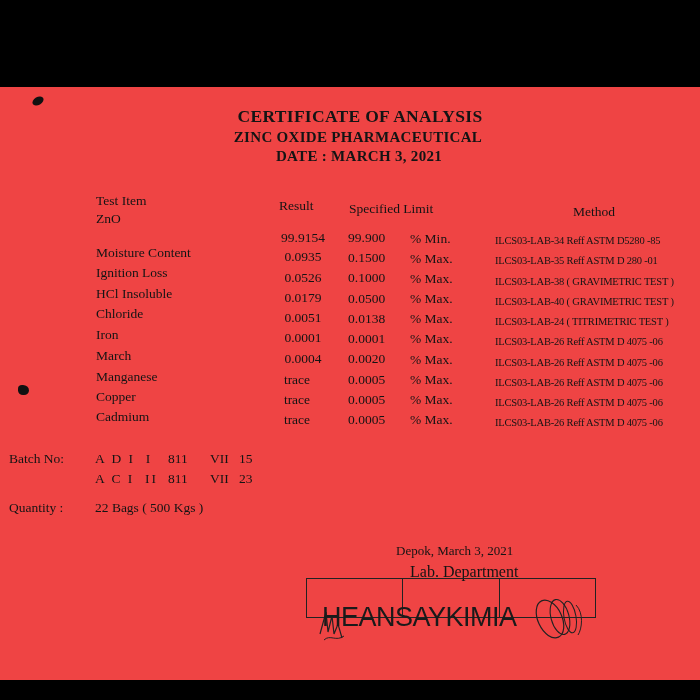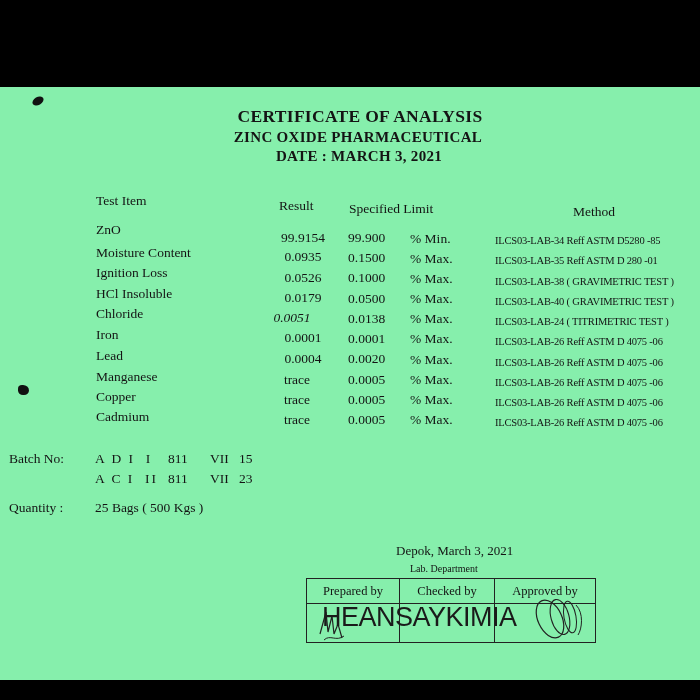--- a/index.html
+++ b/index.html
@@ -1,18 +1,18 @@
 <!DOCTYPE html>
 <html><head>
 <meta charset="utf-8">
 <style>
   html, body { margin:0; padding:0; }
   body { width:700px; height:700px; background:#000; position:relative; overflow:hidden;
          font-family:"Liberation Serif", "DejaVu Serif", serif; color:#141414; }
-  .page { position:absolute; left:0; top:87px; width:700px; height:593px; background:#86efac; }
+  .page { position:absolute; left:0; top:87px; width:700px; height:593px; background:#ef4444; }
   .abs { position:absolute; white-space:nowrap; }
   .title { font-weight:bold; letter-spacing:0.3px; }
   .t1 { left:0; width:720px; text-align:center; top:19px; font-size:17.5px; }
   .t2 { left:0; width:716px; text-align:center; top:42px; font-size:15px; }
   .t3 { left:0; width:718px; text-align:center; top:61px; font-size:15px; }
   .hdr { font-size:13.5px; }
   .row { font-size:13.5px; }
   .method { font-size:10.5px; letter-spacing:-0.2px; }
   .result { text-align:center; width:62px; }
   .trace { text-align:center; width:62px; }
@@ -39,21 +39,21 @@
   <div class="abs title t2">ZINC OXIDE PHARMACEUTICAL</div>
   <div class="abs title t3">DATE : MARCH 3, 2021</div>
 
   <div class="abs hdr" style="left:96px;top:106px;">Test Item</div>
   <div class="abs hdr" style="left:279px;top:111px;">Result</div>
   <div class="abs hdr" style="left:349px;top:114px;">Specified Limit</div>
   <div class="abs hdr" style="left:573px;top:117px;">Method</div>
 
   <div>
     <div>
-      <div class="abs row" style="left:96px;top:135px;">ZnO</div>
+      <div class="abs row" style="left:96px;top:124px;">ZnO</div>
       <div class="abs row result" style="left:272px;top:143px;">99.9154</div>
       <div class="abs row" style="left:348px;top:143px;">99.900</div>
       <div class="abs row" style="left:410px;top:144px;">% Min.</div>
       <div class="abs method" style="left:495px;top:148px;">ILCS03-LAB-34 Reff ASTM D5280 -85</div>
     </div>
     <div>
       <div class="abs row" style="left:96px;top:158px;">Moisture Content</div>
       <div class="abs row result" style="left:272px;top:162px;">0.0935</div>
       <div class="abs row" style="left:348px;top:163px;">0.1500</div>
       <div class="abs row" style="left:410px;top:164px;">% Max.</div>
@@ -68,34 +68,34 @@
     </div>
     <div>
       <div class="abs row" style="left:96px;top:199px;">HCl Insoluble</div>
       <div class="abs row result" style="left:272px;top:203px;">0.0179</div>
       <div class="abs row" style="left:348px;top:204px;">0.0500</div>
       <div class="abs row" style="left:410px;top:204px;">% Max.</div>
       <div class="abs method" style="left:495px;top:209px;">ILCS03-LAB-40 ( GRAVIMETRIC TEST )</div>
     </div>
     <div>
       <div class="abs row" style="left:96px;top:219px;">Chloride</div>
-      <div class="abs row result" style="left:261px;top:223px;font-style:italic;">0.0051</div>
+      <div class="abs row result" style="left:272px;top:223px;">0.0051</div>
       <div class="abs row" style="left:348px;top:224px;">0.0138</div>
       <div class="abs row" style="left:410px;top:224px;">% Max.</div>
       <div class="abs method" style="left:495px;top:229px;">ILCS03-LAB-24 ( TITRIMETRIC TEST )</div>
     </div>
     <div>
       <div class="abs row" style="left:96px;top:240px;">Iron</div>
       <div class="abs row result" style="left:272px;top:243px;">0.0001</div>
       <div class="abs row" style="left:348px;top:244px;">0.0001</div>
       <div class="abs row" style="left:410px;top:244px;">% Max.</div>
       <div class="abs method" style="left:495px;top:249px;">ILCS03-LAB-26 Reff ASTM D 4075 -06</div>
     </div>
     <div>
-      <div class="abs row" style="left:96px;top:261px;">Lead</div>
+      <div class="abs row" style="left:96px;top:261px;">March</div>
       <div class="abs row result" style="left:272px;top:264px;">0.0004</div>
       <div class="abs row" style="left:348px;top:264px;">0.0020</div>
       <div class="abs row" style="left:410px;top:265px;">% Max.</div>
       <div class="abs method" style="left:495px;top:270px;">ILCS03-LAB-26 Reff ASTM D 4075 -06</div>
     </div>
     <div>
       <div class="abs row" style="left:96px;top:282px;">Manganese</div>
       <div class="abs row trace" style="left:266px;top:285px;">trace</div>
       <div class="abs row" style="left:348px;top:285px;">0.0005</div>
       <div class="abs row" style="left:410px;top:285px;">% Max.</div>
@@ -124,32 +124,27 @@
     <div class="abs row" style="left:210px;top:364px;">VII</div>
     <div class="abs row" style="left:239px;top:364px;">15</div>
   </div>
   <div>
     <div class="abs row" style="left:95px;top:384px;letter-spacing:2px;white-space:pre;">A C I  II</div>
     <div class="abs row" style="left:168px;top:384px;">811</div>
     <div class="abs row" style="left:210px;top:384px;">VII</div>
     <div class="abs row" style="left:239px;top:384px;">23</div>
   </div>
   <div class="abs row" style="left:9px;top:413px;">Quantity :</div>
-  <div class="abs row" style="left:95px;top:413px;">25 Bags ( 500 Kgs )</div>
+  <div class="abs row" style="left:95px;top:413px;">22 Bags ( 500 Kgs )</div>
 
   <div class="abs row" style="left:396px;top:456px;font-size:13px;">Depok, March 3, 2021</div>
-  <div class="abs row" style="left:410px;top:476px;font-size:10px;">Lab. Department</div>
+  <div class="abs row" style="left:410px;top:476px;font-size:16px;">Lab. Department</div>
 
   <table class="sig">
     <tbody>
-        <tr class="sig-head">
-      <td style="width:92px;">Prepared by</td>
-      <td style="width:94px;">Checked by</td>
-      <td>Approved by</td>
-    </tr>
     <tr class="sig-mid">
       <td></td>
       <td></td>
       <td></td>
     </tr>
   </tbody>
     </table>
 
   <svg class="scribble" style="left:316px;top:517px;" width="40" height="40" viewBox="0 0 40 40">
     <path d="M4 30 L10 8 L12 28 L16 12 L18 30 L22 20 L26 34" fill="none" stroke="#222" stroke-width="1.2"></path>

